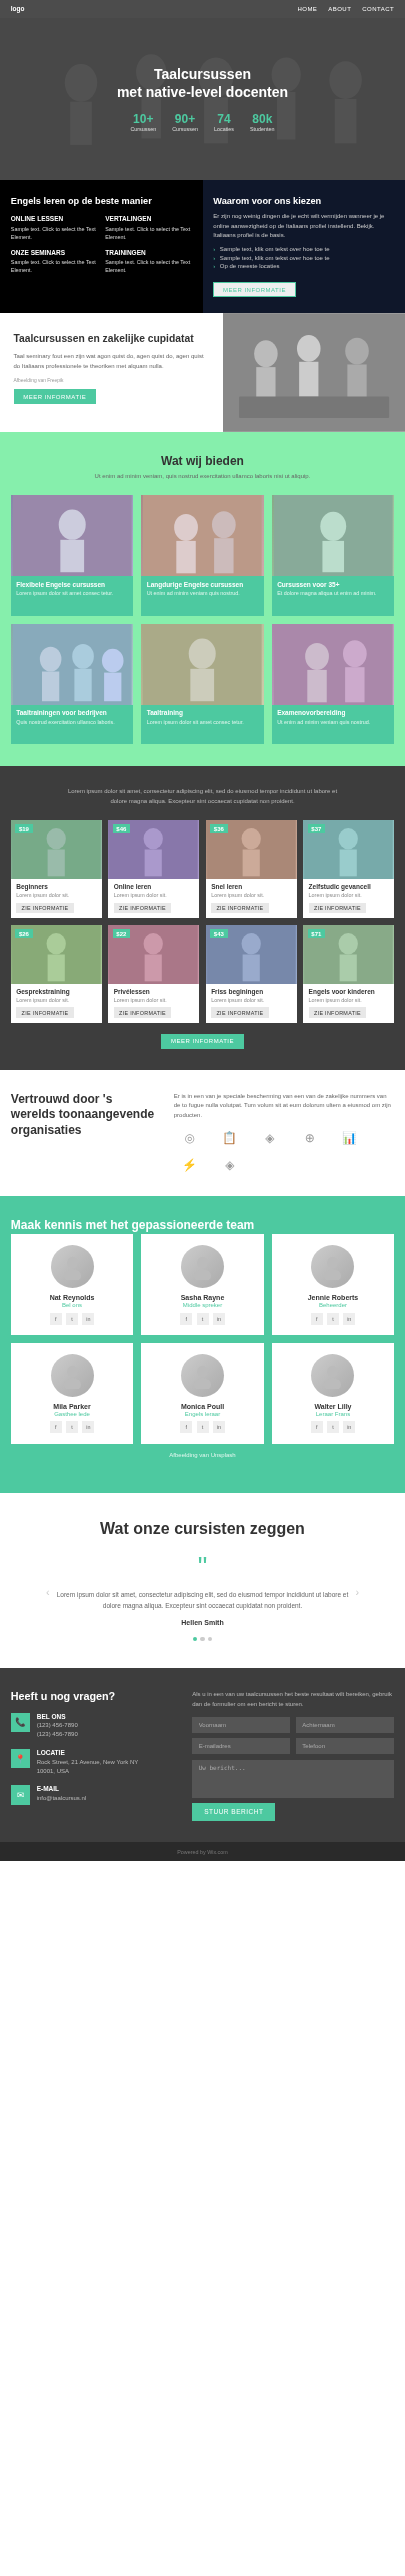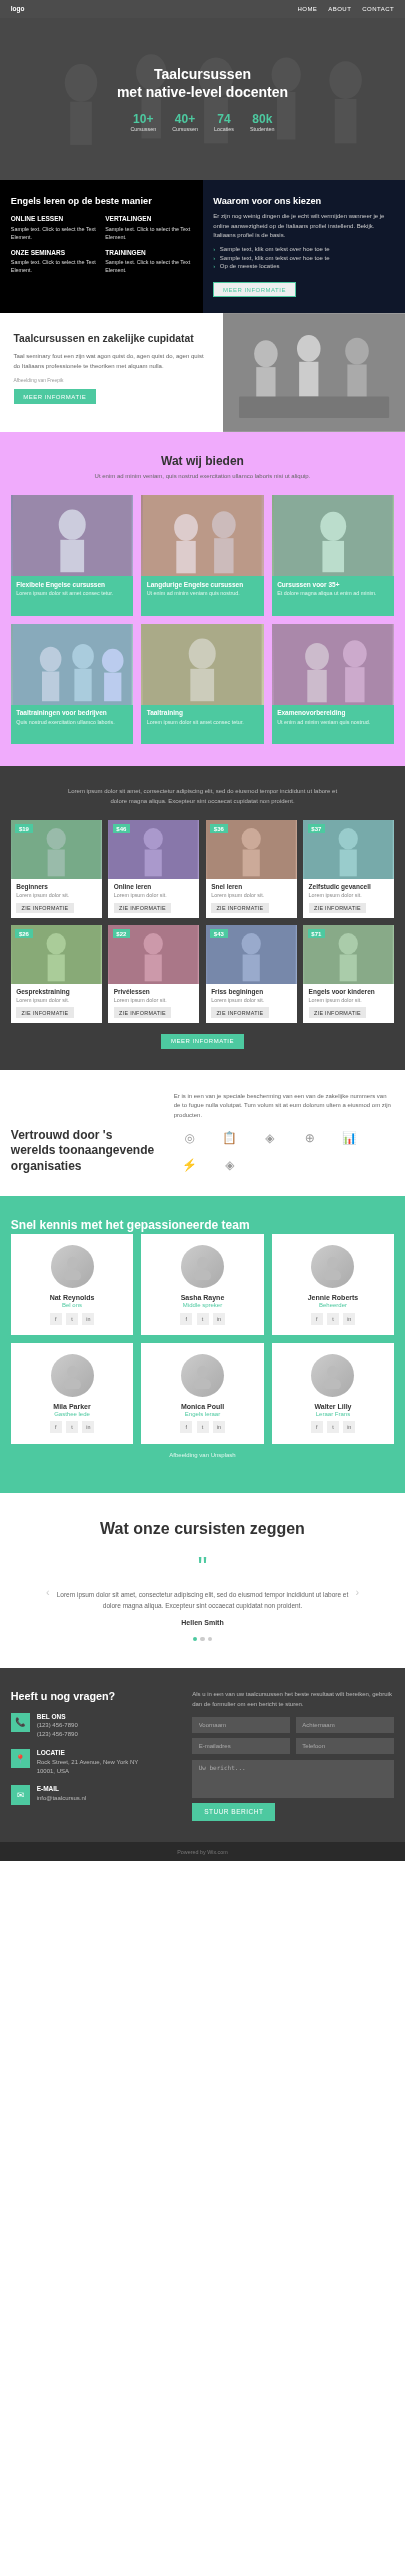--- a/index.html
+++ b/index.html
@@ -40,21 +40,21 @@
     .section-business { display: flex; gap: 0; background: #fff; }
     .section-business-text { padding: 19px 13.5px; width: 55%; }
     .section-business-text h2 { font-size: 10.3px; color: #333; margin-bottom: 6.5px; line-height: 1.3; }
     .section-business-text p { font-size: 6px; color: #666; line-height: 1.6; margin-bottom: 6.5px; }
     .section-business-text small { font-size: 4.9px; color: #999; display: block; margin-bottom: 6.5px; }
     .section-business-img { width: 45%; background: #bbb; position: relative; }
     .section-business-img .img-placeholder { width: 100%; height: 100%; min-height: 108px; background: linear-gradient(135deg, #999 0%, #bbb 100%); display: flex; align-items: center; justify-content: center; }
     .btn-dark { display: inline-block; background: #4dc9a0; color: #fff; padding: 4.3px 9.7px; font-size: 6px; letter-spacing: 0.5px; cursor: pointer; border: none; }
 
     
-    .section-wat { padding: 21.6px 10.8px; background: #f0abfc; text-align: center; }
+    .section-wat { padding: 21.6px 10.8px; background: #86efac; text-align: center; }
     .section-wat h2 { font-size: 12px; color: #333; margin-bottom: 4.3px; }
     .section-wat p { font-size: 6px; color: #666; max-width: 270px; margin: 0 auto 13.5px; line-height: 1.6; }
     .wat-grid { display: grid; grid-template-columns: repeat(3, 1fr); gap: 8px; text-align: left; }
     .wat-item { position: relative; overflow: hidden; }
     .wat-img { width: 100%; height: 81px; background: linear-gradient(135deg, #aaa, #ccc); display: flex; align-items: flex-end; }
     .wat-item:nth-child(1) .wat-img { background: linear-gradient(135deg, #88a, #aac); }
     .wat-item:nth-child(2) .wat-img { background: linear-gradient(135deg, #a88, #caa); }
     .wat-item:nth-child(3) .wat-img { background: linear-gradient(135deg, #8a8, #aca); }
     .wat-item:nth-child(4) .wat-img { background: linear-gradient(135deg, #8aa, #acc); }
     .wat-item:nth-child(5) .wat-img { background: linear-gradient(135deg, #aa8, #cca); }
@@ -78,21 +78,21 @@
     .cursus-card:nth-child(6) .cursus-img { background: linear-gradient(135deg, #a78, #c9a); }
     .cursus-card:nth-child(7) .cursus-img { background: linear-gradient(135deg, #78a, #9ac); }
     .cursus-card:nth-child(8) .cursus-img { background: linear-gradient(135deg, #8a8, #aca); }
     .cursus-price { position: absolute; top: 4.3px; left: 4.3px; background: #4dc9a0; color: #fff; font-size: 6px; font-weight: bold; padding: 1.6px 3.8px; }
     .cursus-body { padding: 4.3px 5.4px 5.4px; }
     .cursus-body h4 { font-size: 6.5px; color: #333; margin-bottom: 1.6px; }
     .cursus-body p { font-size: 5.4px; color: #888; line-height: 1.4; margin-bottom: 3.2px; }
     .cursus-btn { background: #e8e8e8; color: #333; font-size: 5.4px; padding: 2.2px 5.4px; border: none; cursor: pointer; letter-spacing: 0.3px; }
 
     
-    .section-vertrouwd { display: flex; padding: 21.6px 10.8px; background: #fff; gap: 16px; align-items: flex-end; }
+    .section-vertrouwd { display: flex; padding: 21.6px 10.8px; background: #fff; gap: 16px; align-items: flex-start; }
     .vertrouwd-left { width: 40%; }
     .vertrouwd-left h2 { font-size: 12px; color: #333; line-height: 1.3; }
     .vertrouwd-right { width: 60%; }
     .vertrouwd-right p { font-size: 6px; color: #666; line-height: 1.6; margin-bottom: 8px; }
     .logos-grid { display: flex; flex-wrap: wrap; gap: 8px; align-items: center; }
     .logo-item { width: 32px; height: 19px; display: flex; align-items: center; justify-content: center; }
     .logo-shape { font-size: 12px; color: #999; }
 
     
     .section-team { padding: 21.6px 10.8px; background: #4dc9a0; }
@@ -174,21 +174,21 @@
   </div>
   <div class="hero-content">
     <h1 style="white-space:pre-line;">Taalcursussen
 met native-level docenten</h1>
     <div class="hero-stats">
       <div class="hero-stat">
         <div class="num">10+</div>
         <div class="label">Cursussen</div>
       </div>
       <div class="hero-stat">
-        <div class="num">40+</div>
+        <div class="num">90+</div>
         <div class="label">Cursussen</div>
       </div>
       <div class="hero-stat">
         <div class="num">74</div>
         <div class="label">Locaties</div>
       </div>
       <div class="hero-stat">
         <div class="num">80k</div>
         <div class="label">Studenten</div>
       </div>
@@ -502,21 +502,21 @@
           <span class="logo-shape">⚡</span>
         </div>
       <div class="logo-item">
           <span class="logo-shape">◈</span>
         </div>
     </div>
   </div>
 </div>
 
 <section class="section-team">
-  <h2>Snel kennis met het gepassioneerde team</h2>
+  <h2>Maak kennis met het gepassioneerde team</h2>
   <div class="team-grid">
 
     <div class="team-card">
       <div class="team-avatar">
         <svg viewBox="0 0 50 50" xmlns="http://www.w3.org/2000/svg">
           <ellipse cx="25" cy="18" rx="10" ry="11" fill="#bbb"></ellipse>
           <ellipse cx="25" cy="42" rx="16" ry="12" fill="#bbb"></ellipse>
         </svg>
       </div>
       <h4>Nat Reynolds</h4>

